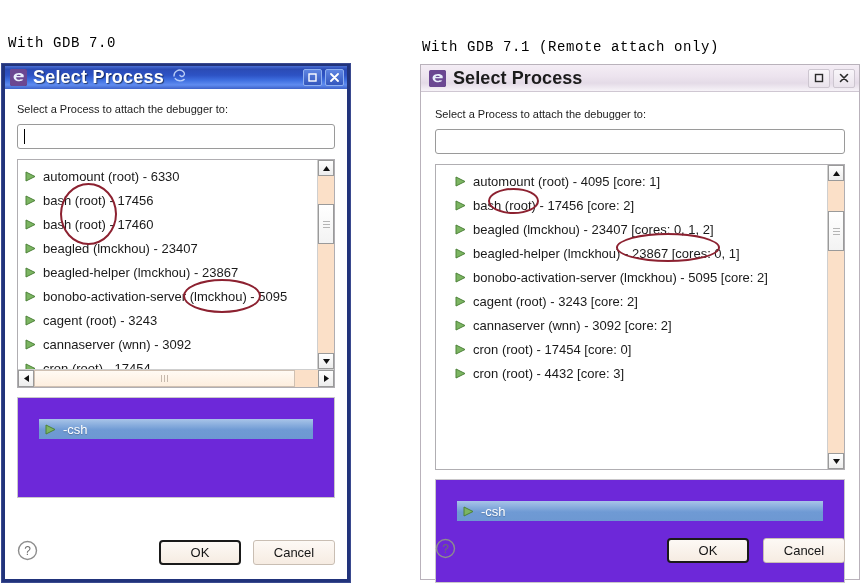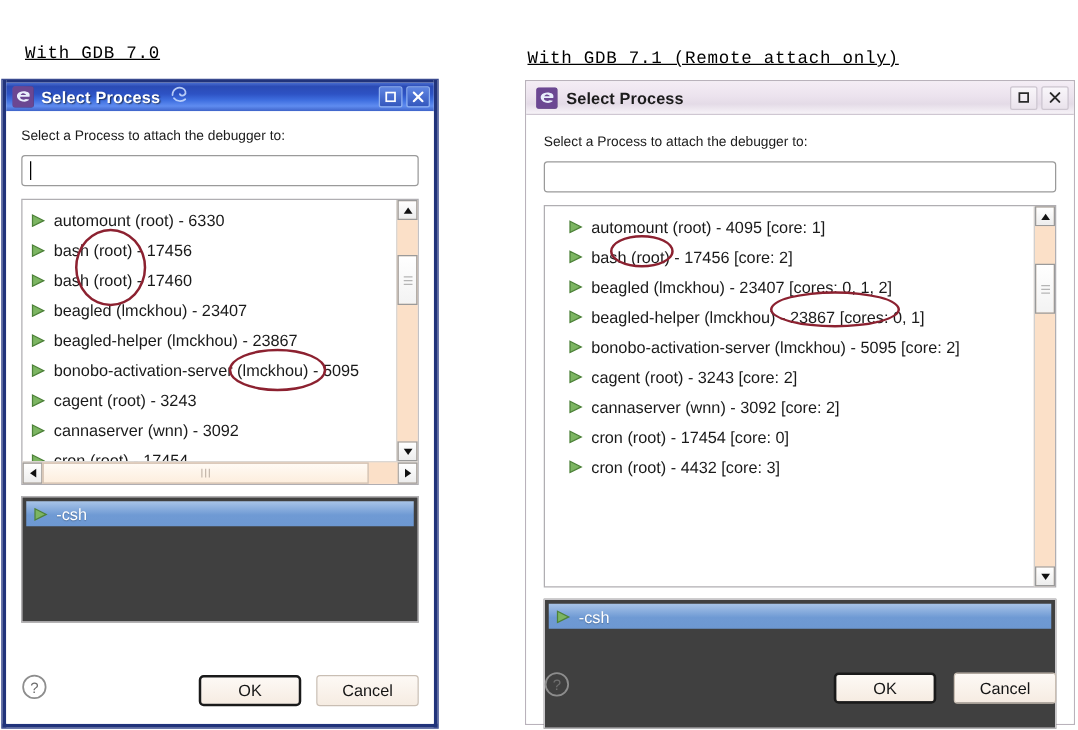--- a/index.html
+++ b/index.html
@@ -16,22 +16,22 @@
   }
 
   .caption {
     position: absolute;
     font-family: "Liberation Mono", monospace;
     font-size: 14px;
     color: #000000;
     letter-spacing: 0.6px;
     white-space: nowrap;
   }
-  #caption-left  { left: 20px;   top: 35px; text-decoration: underline; }
-  #caption-right { left: 422px; top: 39px; text-decoration: underline; }
+  #caption-left  { left: 8px;   top: 35px; }
+  #caption-right { left: 422px; top: 39px; }
 
   
   .window {
     position: absolute;
     box-sizing: border-box;
   }
 
   
   #window-left {
     left: 2px;
@@ -71,21 +71,21 @@
   #titlebar-right {
     height: 27px;
     background: linear-gradient(to bottom,
         #f4edf5 0%, #ece3ee 45%, #e4dbe7 70%, #f7f3f8 100%);
     border-bottom: 1px solid #cfc7d2;
     padding: 0 4px 0 8px;
   }
 
   .title-text {
     font-weight: bold;
-    font-size: 13px;
+    font-size: 18px;
     white-space: nowrap;
   }
   #titlebar-left .title-text {
     color: #ffffff;
     text-shadow: 1px 1px 1px rgba(0,0,0,0.55);
     margin-left: 6px;
     letter-spacing: 0.2px;
   }
   #titlebar-right .title-text {
     color: #1c1c1c;
@@ -266,22 +266,22 @@
     display: flex; align-items: center; justify-content: center;
   }
   .hgrip { height: 7px; display: flex; }
   .hgrip i { display: block; width: 1px; background: #c6b9ad; margin: 0 1px; }
 
   
   .sel-box {
     margin-top: 9px;
     box-sizing: border-box;
     border: 1px solid #c9c7ca;
-    background: #404040;
-    padding: 3px;
+    background: #6d28d9;
+    padding: 21px;
   }
   #sel-box-left  { height: 101px; }
   #sel-box-right { height: 104px; }
 
   .sel-item {
     display: flex;
     align-items: center;
     height: 20px;
     padding-left: 5px;
     background: linear-gradient(to bottom,#a8c4e8,#6f9ad4 55%,#6d98d2);

